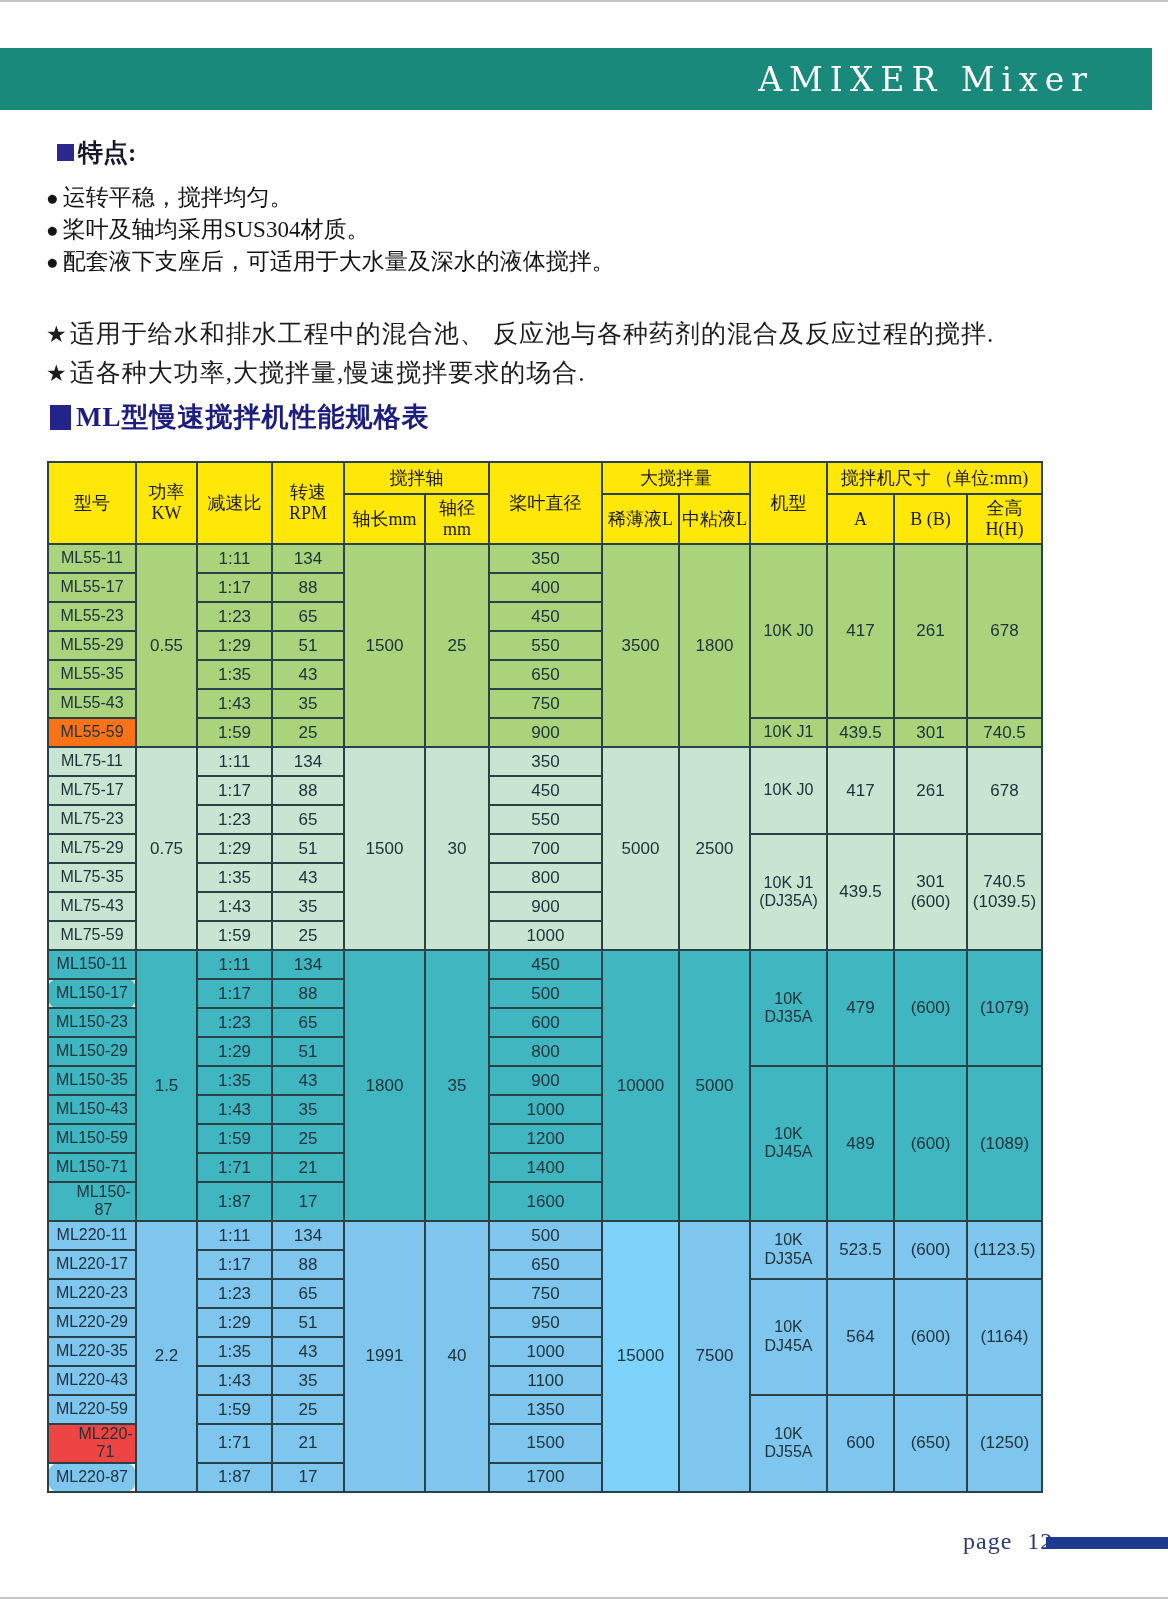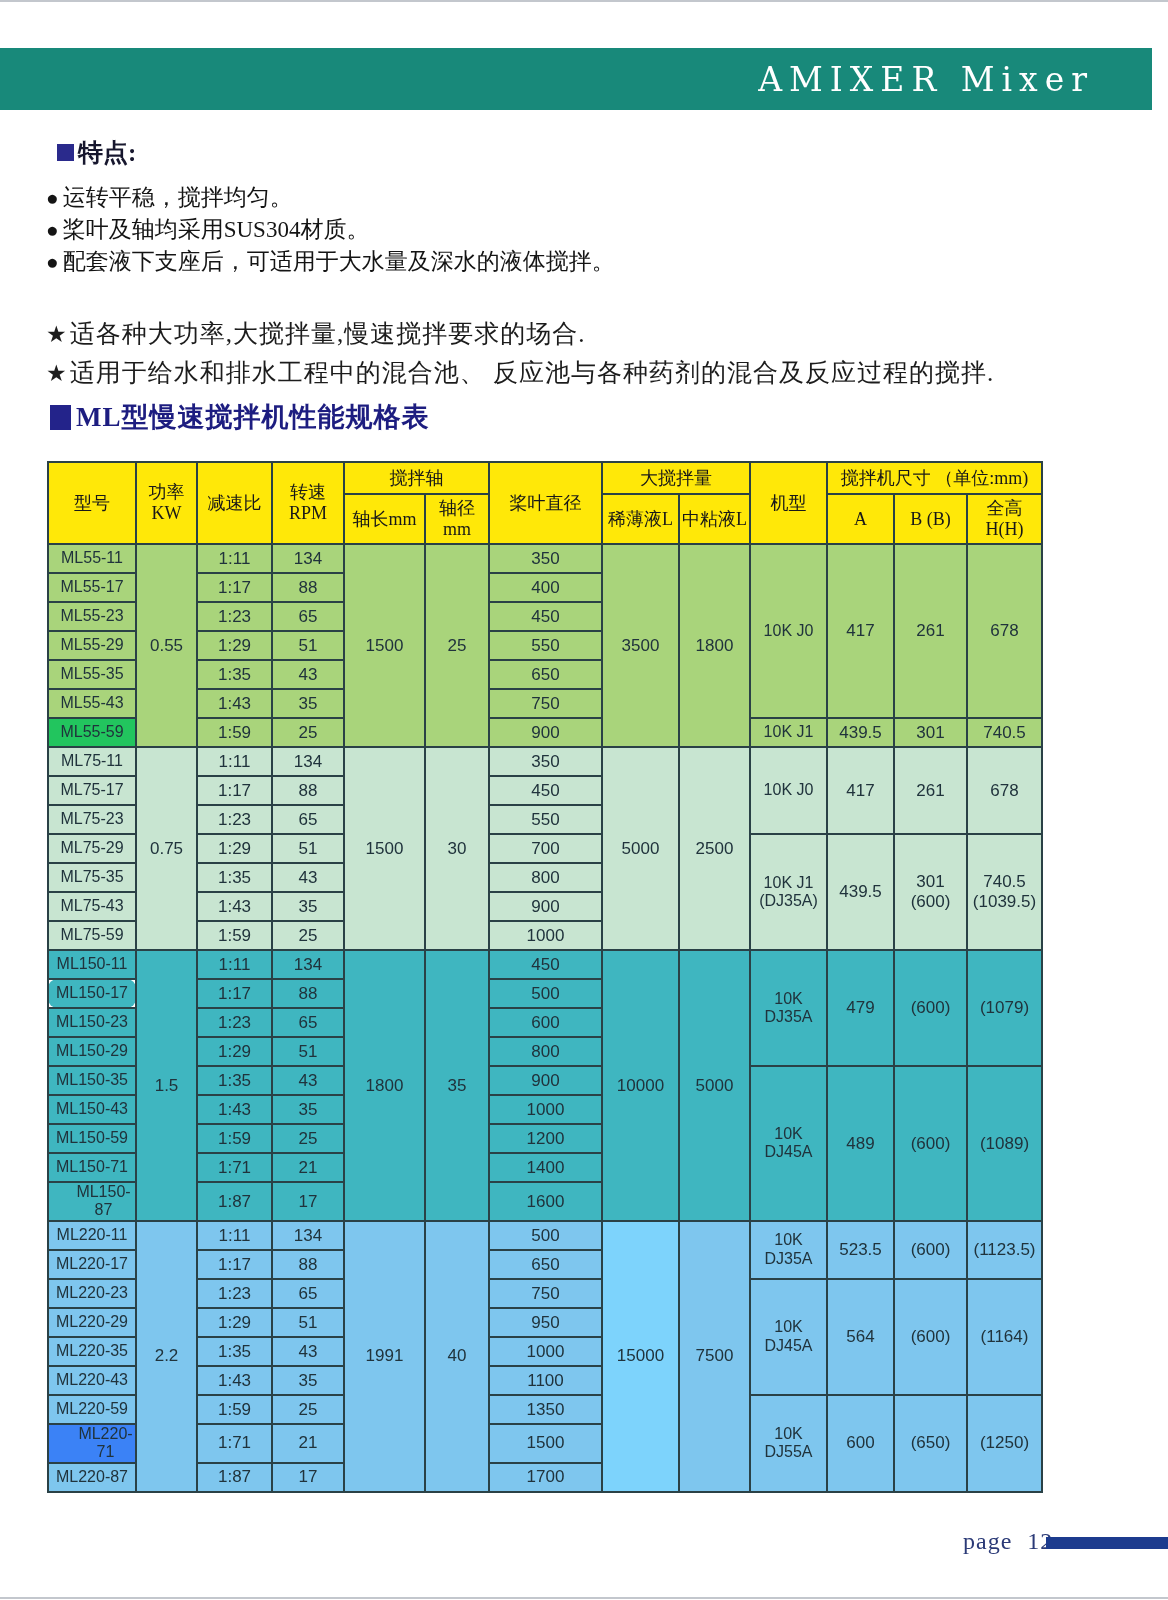--- a/index.html
+++ b/index.html
@@ -91,22 +91,22 @@
   <span class="features-title-text">特点:</span>
 </div>
 
 <ul class="feature-list">
   <li><span class="bullet">●</span><span>运转平稳，搅拌均匀。</span></li>
   <li><span class="bullet">●</span><span>桨叶及轴均采用SUS304材质。</span></li>
   <li><span class="bullet">●</span><span>配套液下支座后，可适用于大水量及深水的液体搅拌。</span></li>
 </ul>
 
 <div class="star-notes">
+  <div class="note-line"><span class="star">★</span><span>适用于给水和排水工程中的混合池、 反应池与各种药剂的混合及反应过程的搅拌.</span></div>
   <div class="note-line"><span class="star">★</span><span>适各种大功率,大搅拌量,慢速搅拌要求的场合.</span></div>
-  <div class="note-line"><span class="star">★</span><span>适用于给水和排水工程中的混合池、 反应池与各种药剂的混合及反应过程的搅拌.</span></div>
 </div>
 
 <div class="section-title">
   <span class="marker-sq"></span>
   <span class="section-title-text">ML型慢速搅拌机性能规格表</span>
 </div>
 
 <div class="spec-table-wrap">
   <table class="spec">
     <colgroup>
@@ -187,21 +187,21 @@
           <td class="rpm" style="background: rgb(169, 212, 123);">43</td>
           <td class="blade" style="background: rgb(169, 212, 123);">650</td>
         </tr>
         <tr>
           <td class="model" style="background: rgb(169, 212, 123);">ML55-43</td>
           <td class="ratio" style="background: rgb(169, 212, 123);">1:43</td>
           <td class="rpm" style="background: rgb(169, 212, 123);">35</td>
           <td class="blade" style="background: rgb(169, 212, 123);">750</td>
         </tr>
         <tr>
-          <td class="model" style="background: #22c55e;">ML55-59</td>
+          <td class="model" style="background: #f97316;">ML55-59</td>
           <td class="ratio" style="background: rgb(169, 212, 123);">1:59</td>
           <td class="rpm" style="background: rgb(169, 212, 123);">25</td>
           <td class="blade" style="background: rgb(169, 212, 123);">900</td>
           <td class="machine" rowspan="1" style="background: rgb(169, 212, 123);">10K J1</td>
           <td class="dim-a" rowspan="1" style="background: rgb(169, 212, 123);">439.5</td>
           <td class="dim-b" rowspan="1" style="background: rgb(169, 212, 123);">301</td>
           <td class="dim-h" rowspan="1" style="background: rgb(169, 212, 123);">740.5</td>
         </tr>
         <tr>
           <td class="model" style="background: rgb(200, 229, 209);">ML75-11</td>
@@ -386,27 +386,27 @@
           <td class="ratio" style="background: rgb(126, 198, 238);">1:59</td>
           <td class="rpm" style="background: rgb(126, 198, 238);">25</td>
           <td class="blade" style="background: rgb(126, 198, 238);">1350</td>
           <td class="machine" rowspan="3" style="background: rgb(126, 198, 238);">10K
 DJ55A</td>
           <td class="dim-a" rowspan="3" style="background: rgb(126, 198, 238);">600</td>
           <td class="dim-b" rowspan="3" style="background: rgb(126, 198, 238);">(650)</td>
           <td class="dim-h" rowspan="3" style="background: rgb(126, 198, 238);">(1250)</td>
         </tr>
         <tr>
-          <td class="model" style="background: #3b82f6; padding-left: 28px;">ML220-71</td>
+          <td class="model" style="background: #ef4444; padding-left: 28px;">ML220-71</td>
           <td class="ratio" style="background: rgb(126, 198, 238);">1:71</td>
           <td class="rpm" style="background: rgb(126, 198, 238);">21</td>
           <td class="blade" style="background: rgb(126, 198, 238);">1500</td>
         </tr>
         <tr>
-          <td class="model" style="background: rgb(126, 198, 238);">ML220-87</td>
+          <td class="model" style="background: rgb(126, 198, 238); border-radius: 11px;">ML220-87</td>
           <td class="ratio" style="background: rgb(126, 198, 238);">1:87</td>
           <td class="rpm" style="background: rgb(126, 198, 238);">17</td>
           <td class="blade" style="background: rgb(126, 198, 238);">1700</td>
         </tr>
       </tbody>
   </table>
 </div>
 
 <span class="page-label">page 12</span>
 <div class="footer-bar"></div>

